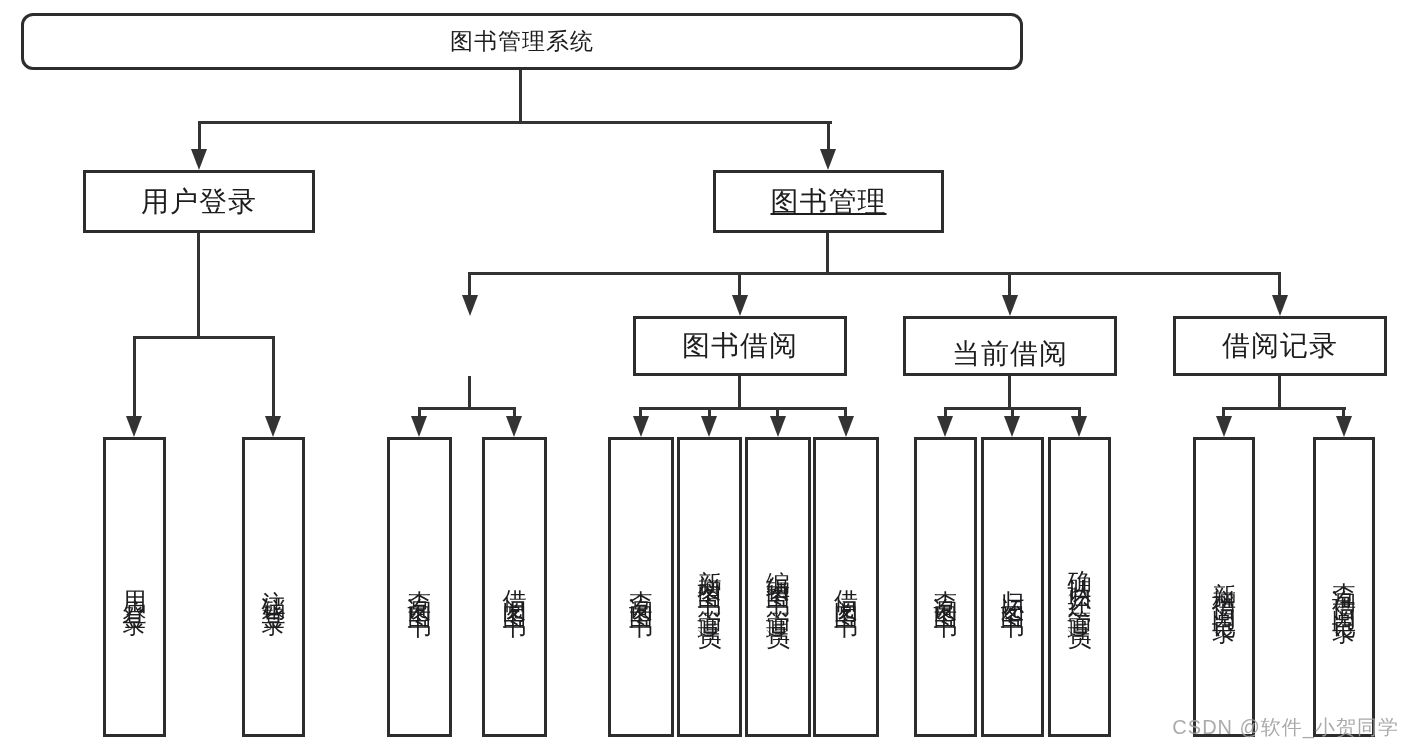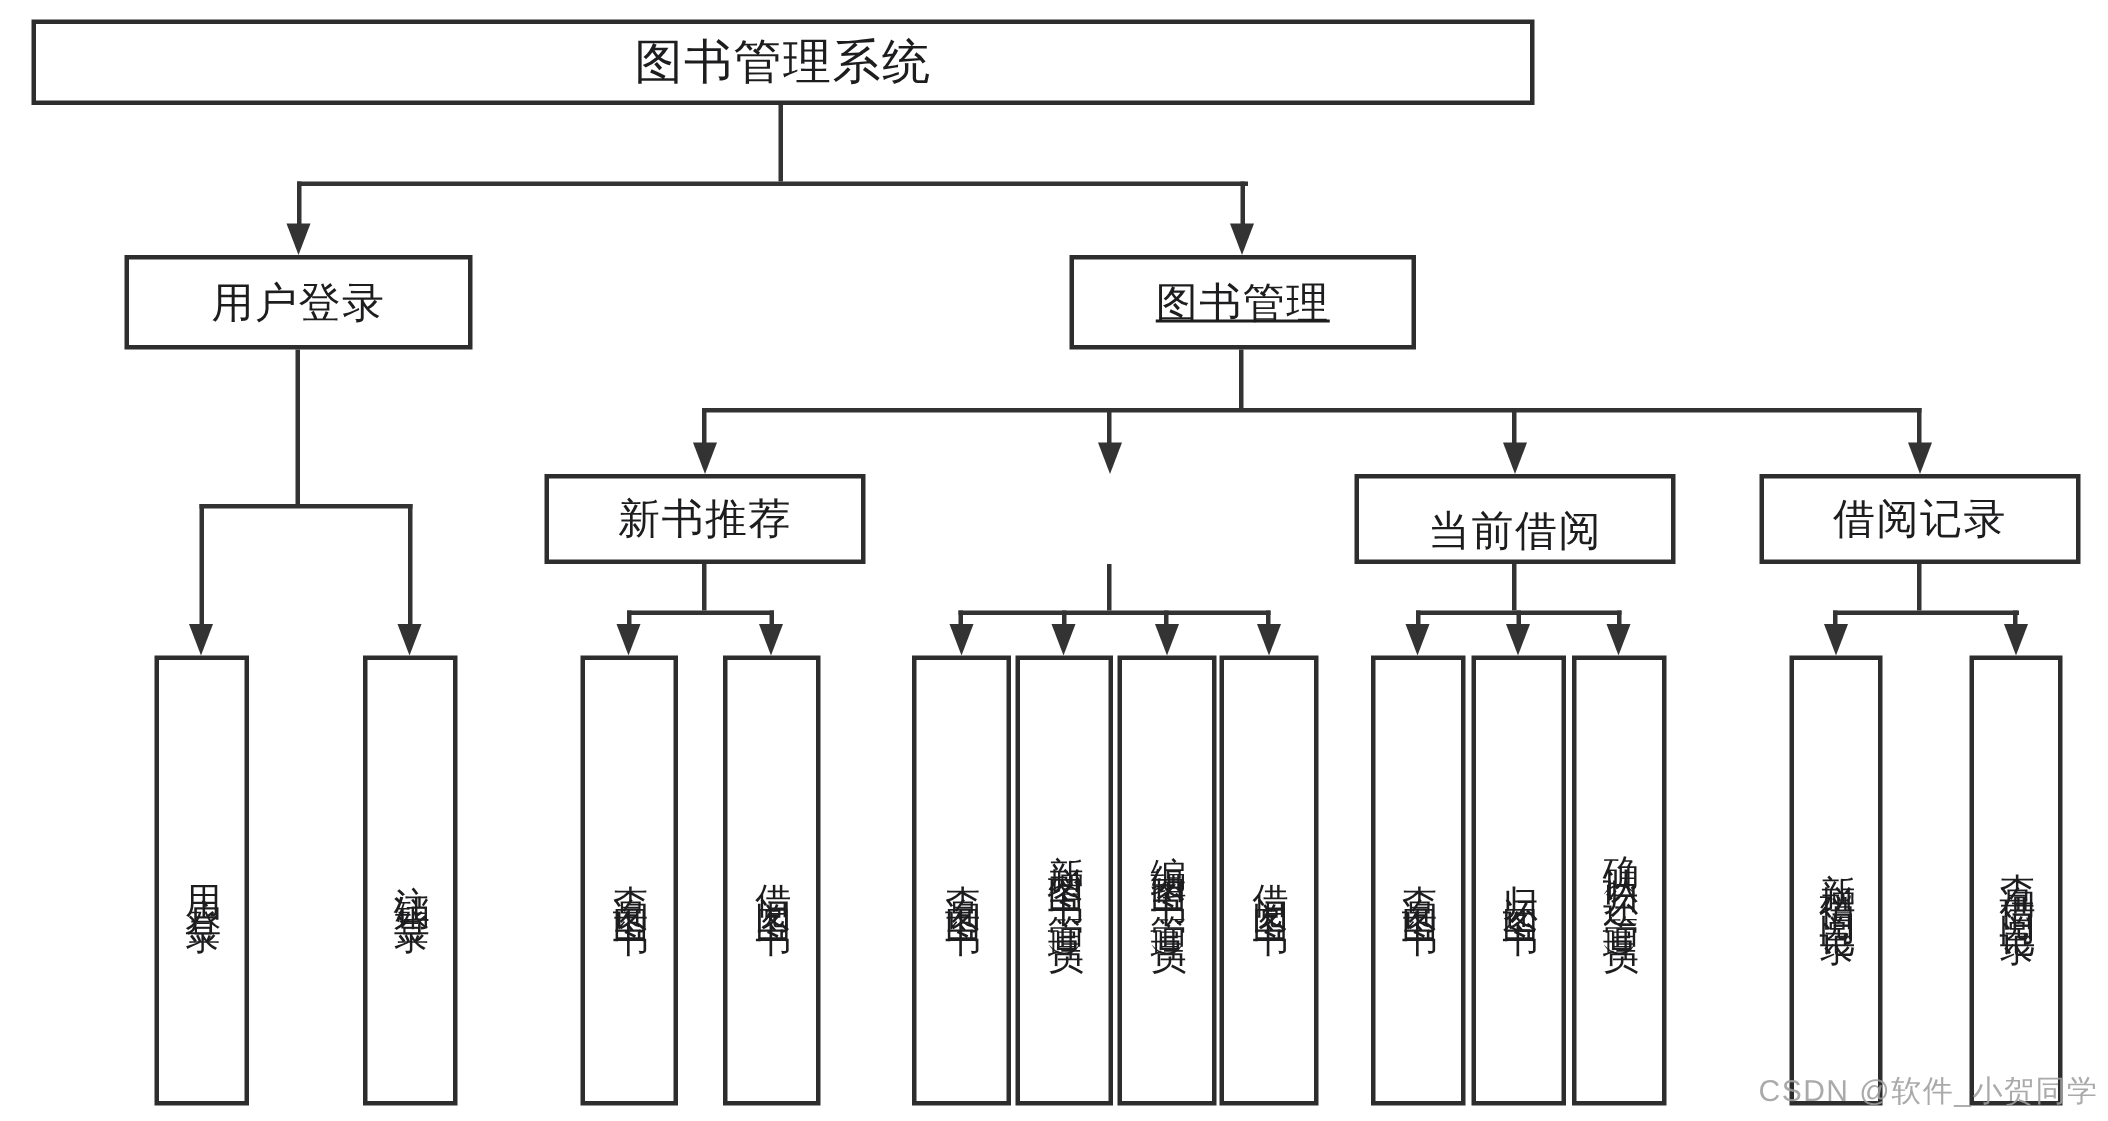--- a/index.html
+++ b/index.html
@@ -19,21 +19,21 @@
     position: absolute;
     box-sizing: border-box;
     background: #ffffff;
     border: 3px solid #2d2d2d;
     color: #1d1d1f;
     display: flex;
     align-items: center;
     justify-content: center;
     text-align: center;
   }
-  .node.lvl1 { font-size: 32px; letter-spacing: 1px; }
+  .node.lvl1 { font-size: 23px; letter-spacing: 1px; border-radius: 12px; }
   .node.lvl2 { font-size: 28px; letter-spacing: 1px; }
   .node.lvl3 { font-size: 28px; letter-spacing: 1px; }
   .node.leaf { font-size: 24px; }
   .leaf .vtext {
     writing-mode: vertical-rl;
     text-orientation: mixed;
     letter-spacing: 8px;
     line-height: 1;
     white-space: nowrap;
   }
@@ -71,24 +71,24 @@
   </div>
 
   <div class="node lvl2" style="left:83px; top:170px; width:232px; height:63px;">
     <span>用户登录</span>
   </div>
 
   <div class="node lvl2" style="left:713px; top:170px; width:231px; height:63px;text-decoration:underline;">
     <span>图书管理</span>
   </div>
 
-  <div class="node lvl3" style="left:363px; top:316px; width:214px; height:60px;">
-    <span>新书推荐</span>
-  </div>
-
+
+  <div class="node lvl3" style="left:633px; top:316px; width:214px; height:60px;">
+    <span>图书借阅</span>
+  </div>
 
   <div class="node lvl3" style="left:903px; top:316px; width:214px; height:60px;align-items:flex-end;">
     <span>当前借阅</span>
   </div>
 
   <div class="node lvl3" style="left:1173px; top:316px; width:214px; height:60px;">
     <span>借阅记录</span>
   </div>
 
   <div class="node leaf" style="left:103px; top:437px; width:63px; height:300px;">

